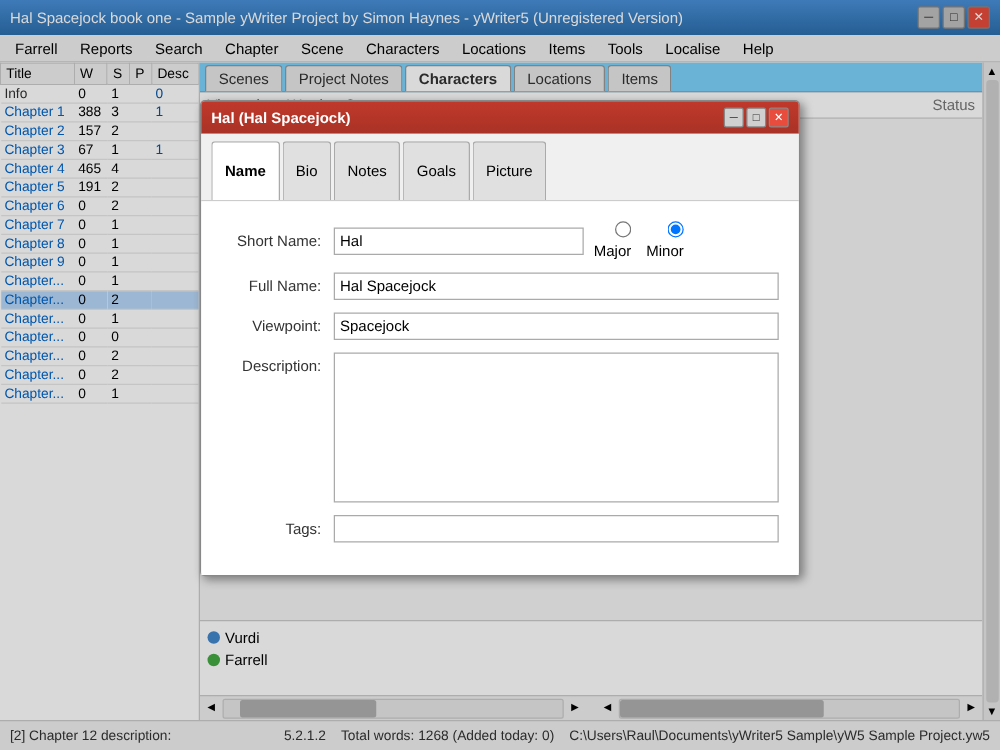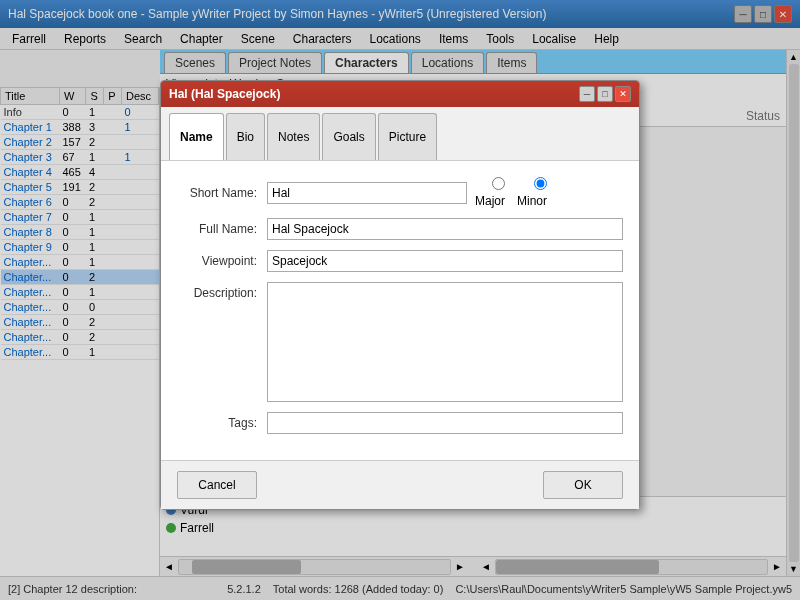--- a/index.html
+++ b/index.html
@@ -70,21 +70,20 @@
       position: relative;
     }
 
     
     .left-panel {
       width: 160px;
       background: white;
       border-right: 1px solid #ccc;
       overflow-y: auto;
       flex-shrink: 0;
-      margin-top: 37px;
     }
 
     .chapter-table {
       width: 100%;
       border-collapse: collapse;
       font-size: 11px;
     }
     .chapter-table th {
       background: #f0f0f0;
       border: 1px solid #ccc;
@@ -584,21 +583,21 @@
       <div class="tab active">Characters</div>
       <div class="tab">Locations</div>
       <div class="tab">Items</div>
     </div>
 
     <div class="sub-toolbar">
       <span class="sub-toolbar-item">Viewpoint</span>
       <span class="sub-toolbar-item">Words</span>
       <span class="sub-toolbar-item">Scene</span>
       <span style="flex:1"></span>
-      <span style="color:#777;margin-top:32px;">Status</span>
+      <span style="color:#777;">Status</span>
     </div>
 
     <div style="flex:1; display:flex; flex-direction:column; overflow:hidden;">
       <div class="right-content" style="flex:1;">
         
       </div>
 
       <div class="chars-bottom" style="background: white; border-top: 1px solid #ccc; padding: 4px; min-height: 60px;">
         <div class="char-list-item">
           <div class="char-dot blue"></div>
@@ -696,19 +695,15 @@
         <textarea class="form-textarea" style=""></textarea>
       </div>
 
       <div class="form-row tags-row">
         <span class="form-label">Tags:</span>
         <input type="text" class="form-input" value="" style="">
       </div>
 
     </div>
 
-    <div class="dialog-footer">
-      <button class="dialog-action-btn">Cancel</button>
-      <button class="dialog-action-btn">OK</button>
-    </div>
 
   </div>
 </div>
 
 </body></html>

